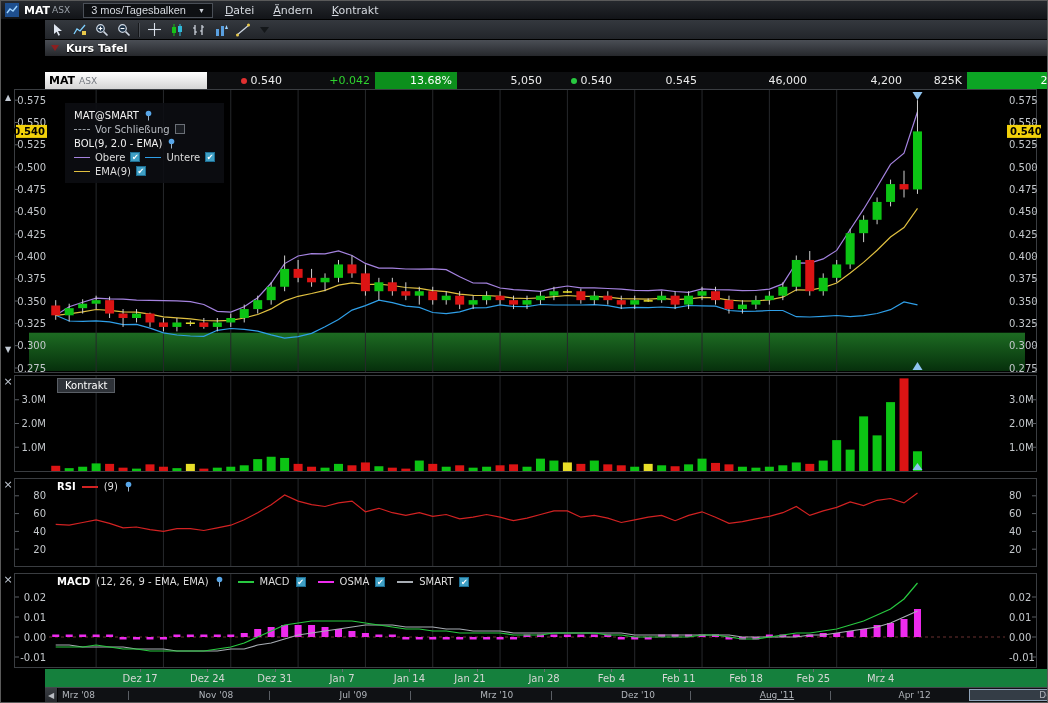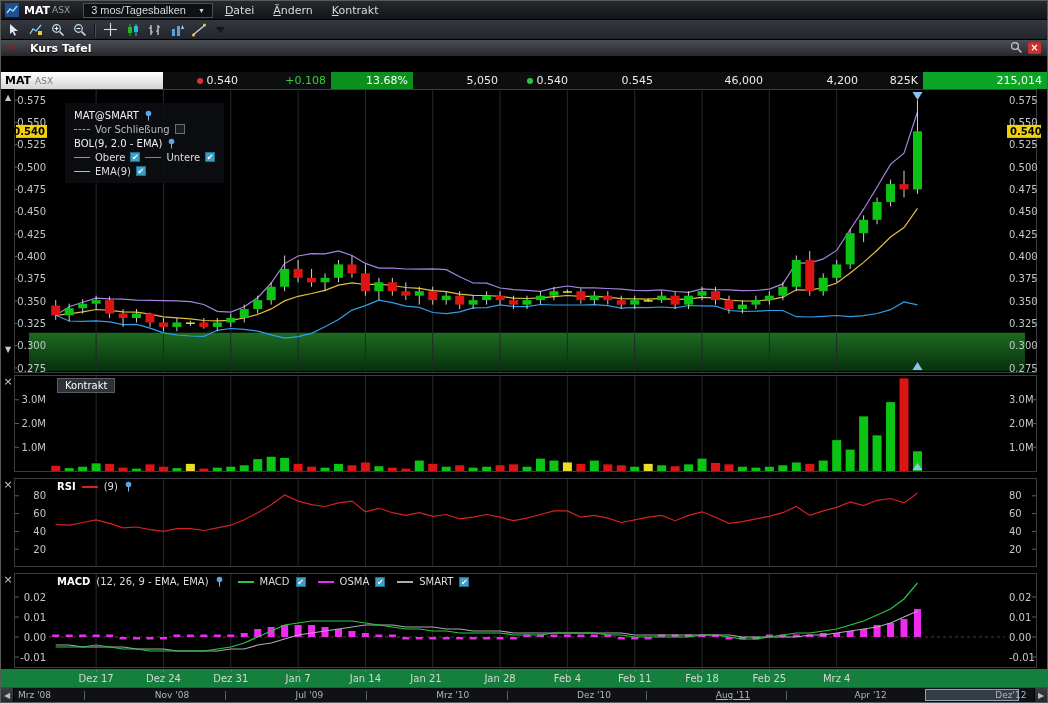--- a/index.html
+++ b/index.html
@@ -1,17 +1,17 @@
 <!DOCTYPE html>
 <html><head>
 <meta charset="utf-8">
 <style>
   html,body{margin:0;padding:0;background:#000;}
   #app{position:relative;width:1048px;height:703px;background:#000;border:1px solid #5a5a5a;
-       box-sizing:border-box;overflow:hidden;font-family:"DejaVu Sans","Liberation Sans",sans-serif;}
+       box-sizing:border-box;overflow:hidden;font-family:"DejaVu Sans","Liberation Sans",sans-serif;padding-left:44px;}
 
   
   .titlebar{position:absolute;left:0;top:0;width:100%;height:19px;
     background:linear-gradient(#26292e,#121418);display:flex;align-items:center;gap:5px;
     padding:0 4px;box-sizing:border-box;border-bottom:1px solid #000;}
   .app-icon svg{display:block}
   .tb-sym{color:#fff;font-weight:bold;font-size:11px}
   .tb-exch{color:#9aa0a8;font-size:9px;margin-left:-3px}
   .tf-btn{background:#0e1013;border:1px solid #4a4f57;color:#d6dae0;font-size:11px;height:15px;
     display:flex;align-items:center;gap:12px;padding:0 7px;margin-left:8px;cursor:pointer}
@@ -26,21 +26,21 @@
   .tool{width:19px;height:17px;display:flex;align-items:center;justify-content:center;
     background:transparent;border:1px solid transparent;padding:0;cursor:pointer}
   .tool-sep{width:1px;height:14px;background:#15171a;border-right:1px solid #4a4e54;margin:0 2px}
 
   
   .qp-header{position:absolute;top:39px;height:16px;width:100%;
     background:linear-gradient(#4a4e55,#26282c);display:flex;align-items:center;
     padding:0 6px;box-sizing:border-box;color:#fff}
   .qp-tri{width:0;height:0;border-left:4px solid transparent;border-right:4px solid transparent;
     border-top:6px solid #8b2020;cursor:pointer}
-  .qp-title{font-size:11px;font-weight:bold;margin-left:15px;text-shadow:0 1px 1px #000}
+  .qp-title{font-size:11px;font-weight:bold;margin-left:7px;text-shadow:0 1px 1px #000}
   .qp-right{margin-left:auto;display:flex;gap:5px;align-items:center}
   .qp-close{width:13px;height:12px;background:#c9302c;color:#fff;font-size:10px;line-height:12px;
     text-align:center;border-radius:2px;font-weight:bold;cursor:pointer}
 
   .qp-thead{position:absolute;top:55px;height:16px;width:100%;
     background:linear-gradient(#3c4046,#2b2e33);display:flex;align-items:center;
     color:#c9cdd4;font-size:11px;border-bottom:1px solid #121315}
   .qp-row{position:absolute;top:71px;height:17px;width:100%;background:#0d0e10;
     display:flex;align-items:stretch;color:#ececec;font-size:11px}
   .col{box-sizing:border-box;padding:0 5px;white-space:nowrap;overflow:hidden;
@@ -216,21 +216,21 @@
 
   <div class="qp-row">
     <span class="col c0 cell-symbol">
       <b>MAT</b>
       <i>ASX</i>
     </span>
     <span class="col c1 num">
       <span class="dot dot-red"></span>
       <span>0.540</span>
     </span>
-    <span class="col c2 num change">+0.108</span>
+    <span class="col c2 num change">+0.042</span>
     <span class="col c3 num pct">13.68%</span>
     <span class="col c4 num">5,050</span>
     <span class="col c5 num">
       <span class="dot dot-green"></span>
       <span>0.540</span>
     </span>
     <span class="col c6 num">0.545</span>
     <span class="col c7 num">46,000</span>
     <span class="col c8 num">4,200</span>
     <span class="col c9 num">825K</span>

